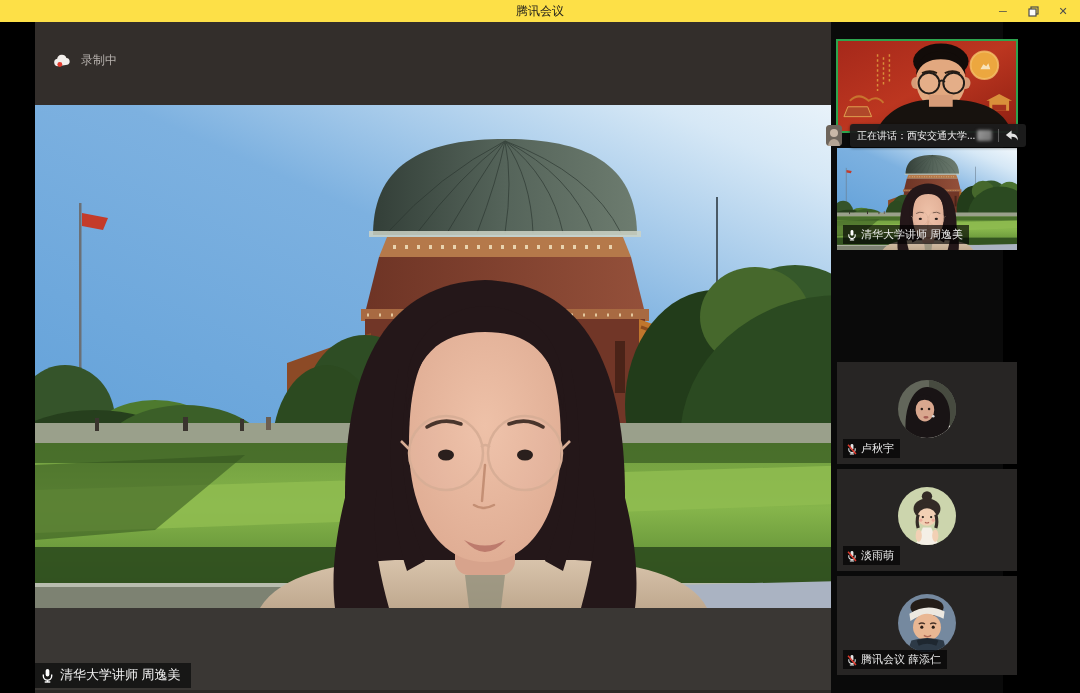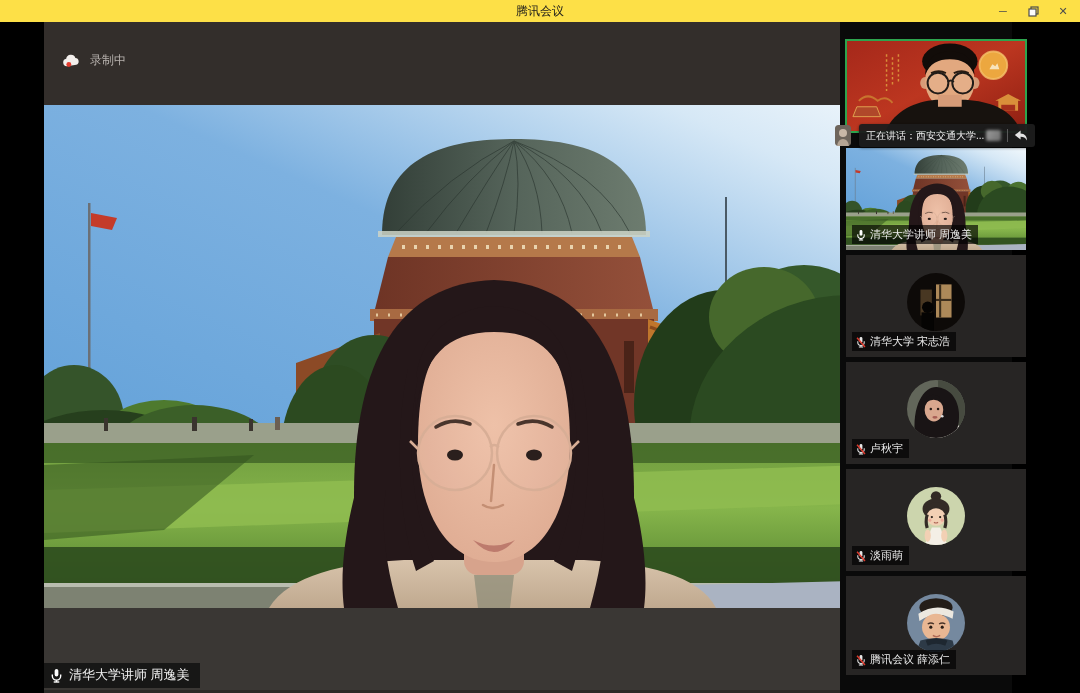--- a/index.html
+++ b/index.html
@@ -6,21 +6,21 @@
   .window{position:relative;width:1080px;height:693px;overflow:hidden;background:#000;
     font-family:"Liberation Sans","DejaVu Sans",sans-serif;-webkit-font-smoothing:antialiased;}
   
   .titlebar{position:absolute;top:0;left:0;width:1080px;height:22px;background:#fde047;
     display:flex;align-items:center;justify-content:center;z-index:20;}
   .title{font-size:12px;color:#1b1b1b;}
   .win-controls{position:absolute;right:2px;top:0;height:22px;display:flex;}
   .win-btn{width:30px;height:22px;display:flex;align-items:center;justify-content:center;
     color:#4d4d4d;font-size:11px;cursor:default;}
   
-  .content{position:absolute;top:22px;left:16px;width:968px;height:671px;display:flex;padding-left:28px;}
+  .content{position:absolute;top:22px;left:7px;width:968px;height:671px;display:flex;padding-left:28px;}
   .left-pane{position:relative;width:888px;height:671px;background:#332e2b;}
   .bottom-strip{position:absolute;left:0;bottom:0;width:888px;height:85px;background:#3a3734;
     border-bottom:3px solid #2b2927;box-sizing:border-box;}
   .video-wrap{position:absolute;top:83px;left:0;width:888px;height:503px;background:#000;overflow:hidden;}
   
   .rec-chip{position:absolute;top:30px;left:18px;display:flex;align-items:center;gap:9px;z-index:3;}
   .rec-text{font-size:12px;color:#b7b1ad;}
   
   .stage-badge{position:absolute;left:0;bottom:5px;z-index:4;display:flex;align-items:center;gap:6px;
     background:rgba(14,14,14,.78);padding:3px 10px 4px 6px;color:#f2f2f2;font-size:13px;}
@@ -295,43 +295,20 @@
           <svg class="icon" width="10" height="12" viewBox="0 0 14 16">
             <rect x="5" y="1" width="4" height="8" rx="2" fill="#fff"></rect>
             <path d="M2.5,7 v1.5 a4.5,4.5 0 0 0 9,0 V7" fill="none" stroke="#fff" stroke-width="1.5"></path>
             <line x1="7" y1="13" x2="7" y2="15" stroke="#fff" stroke-width="1.5"></line>
             <line x1="4" y1="15" x2="10" y2="15" stroke="#fff" stroke-width="1.5"></line>
           </svg>
           <span>清华大学讲师 周逸美</span>
         </div>
       </div>
 
-      <div class="thumb t3">
-        <span class="avatar-disc">
-          <svg width="58" height="58" viewBox="0 0 56 56">
-            <rect width="56" height="56" fill="#0d0a08"></rect>
-            <rect x="28" y="11" width="15" height="32" fill="#caa067" opacity="0.85"></rect>
-            <rect x="31" y="11" width="2" height="32" fill="#3a2d1c"></rect>
-            <rect x="28" y="25" width="15" height="2" fill="#3a2d1c"></rect>
-            <rect x="13" y="16" width="11" height="25" fill="#7a5c38" opacity="0.55"></rect>
-            <circle cx="20" cy="33" r="5.5" fill="#050403"></circle>
-            <rect x="14" y="38" width="12" height="18" fill="#050403"></rect>
-          </svg>
-        </span>
-        <div class="plabel">
-          <svg class="icon" width="10" height="12" viewBox="0 0 14 16">
-            <rect x="5" y="1" width="4" height="8" rx="2" fill="#e6e6e6"></rect>
-            <path d="M2.5,7 v1.5 a4.5,4.5 0 0 0 9,0 V7" fill="none" stroke="#e6e6e6" stroke-width="1.5"></path>
-            <line x1="7" y1="13" x2="7" y2="15" stroke="#e6e6e6" stroke-width="1.5"></line>
-            <line x1="4" y1="15" x2="10" y2="15" stroke="#e6e6e6" stroke-width="1.5"></line>
-            <line x1="1.5" y1="2" x2="12.5" y2="15" stroke="#e23b2e" stroke-width="2"></line>
-          </svg>
-          <span>清华大学 宋志浩</span>
-        </div>
-      </div>
 
       <div class="thumb t4">
         <span class="avatar-disc">
           <svg width="58" height="58" viewBox="0 0 56 56">
             <rect width="56" height="56" fill="#62665a"></rect>
             <rect x="30" y="0" width="26" height="56" fill="#474b40"></rect>
             <ellipse cx="38" cy="52" rx="17" ry="11" fill="#e9e6df"></ellipse>
             <path d="M8,56 C4,22 18,5 30,7 C45,9 52,24 50,40 L47,56 Z" fill="#191415"></path>
             <ellipse cx="26" cy="29" rx="9" ry="11" fill="#d9a78e"></ellipse>
             <path d="M18,22 q8,-6 15,0 l-2,-6 q-7,-4 -12,1 z" fill="#191415"></path>

